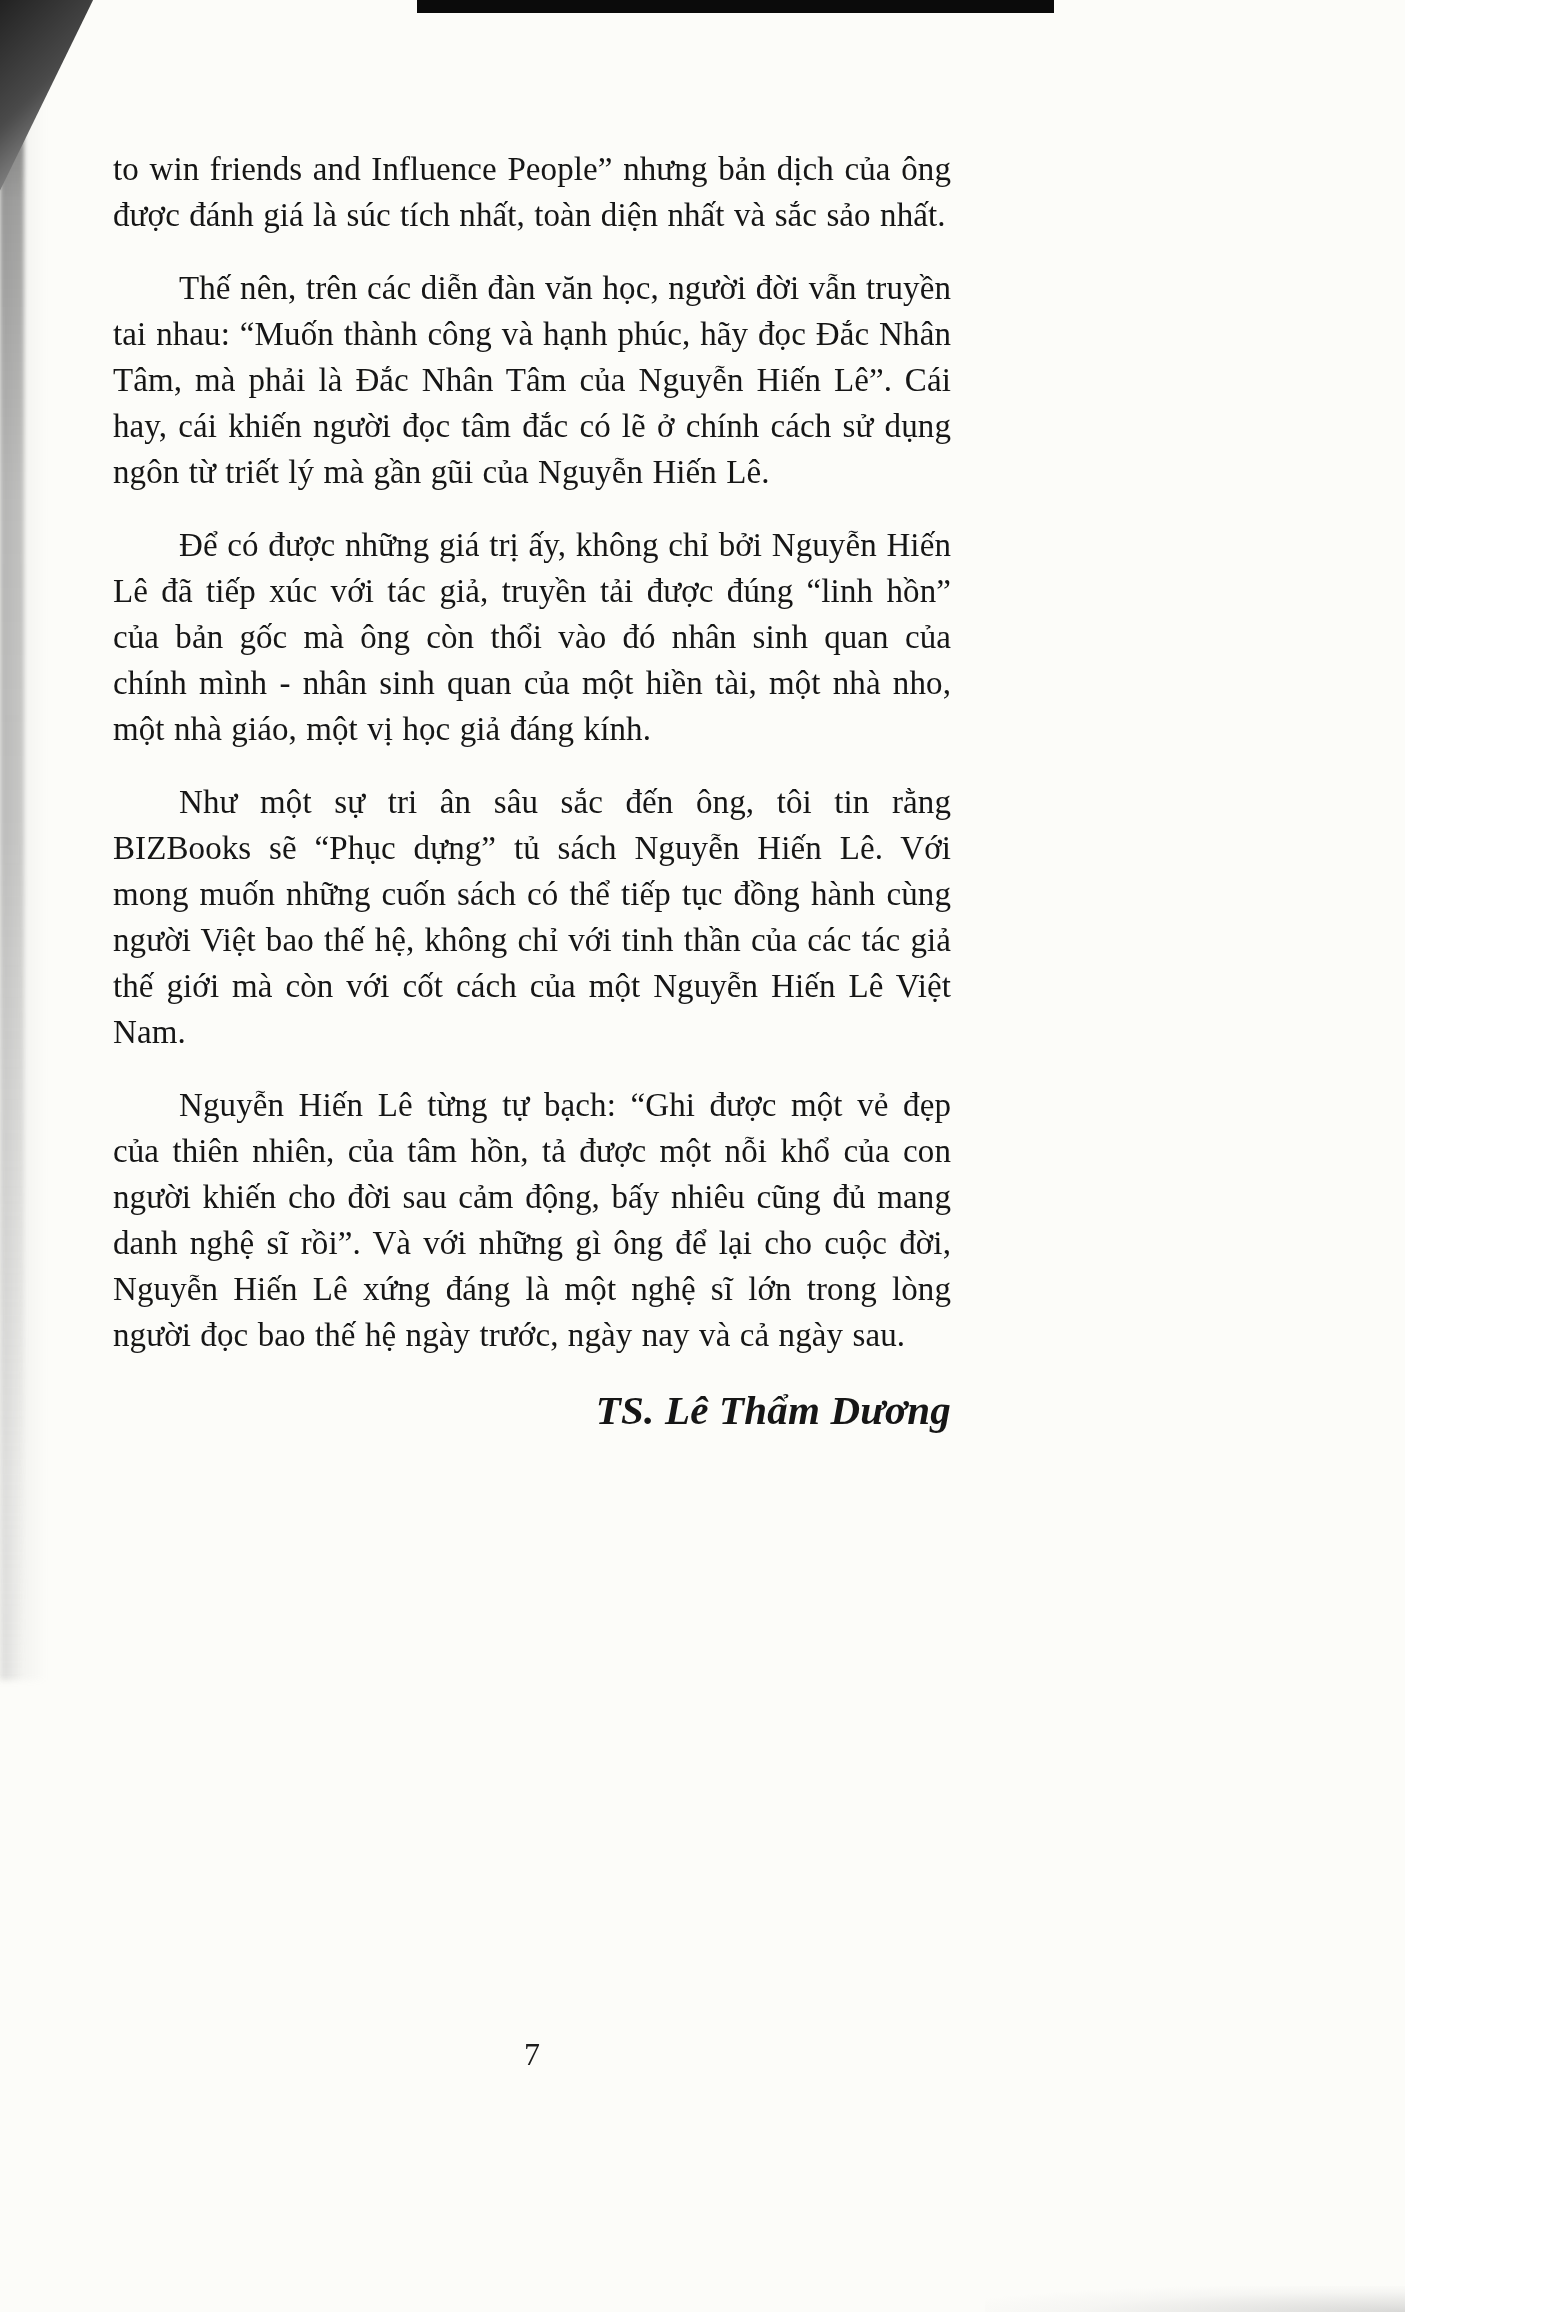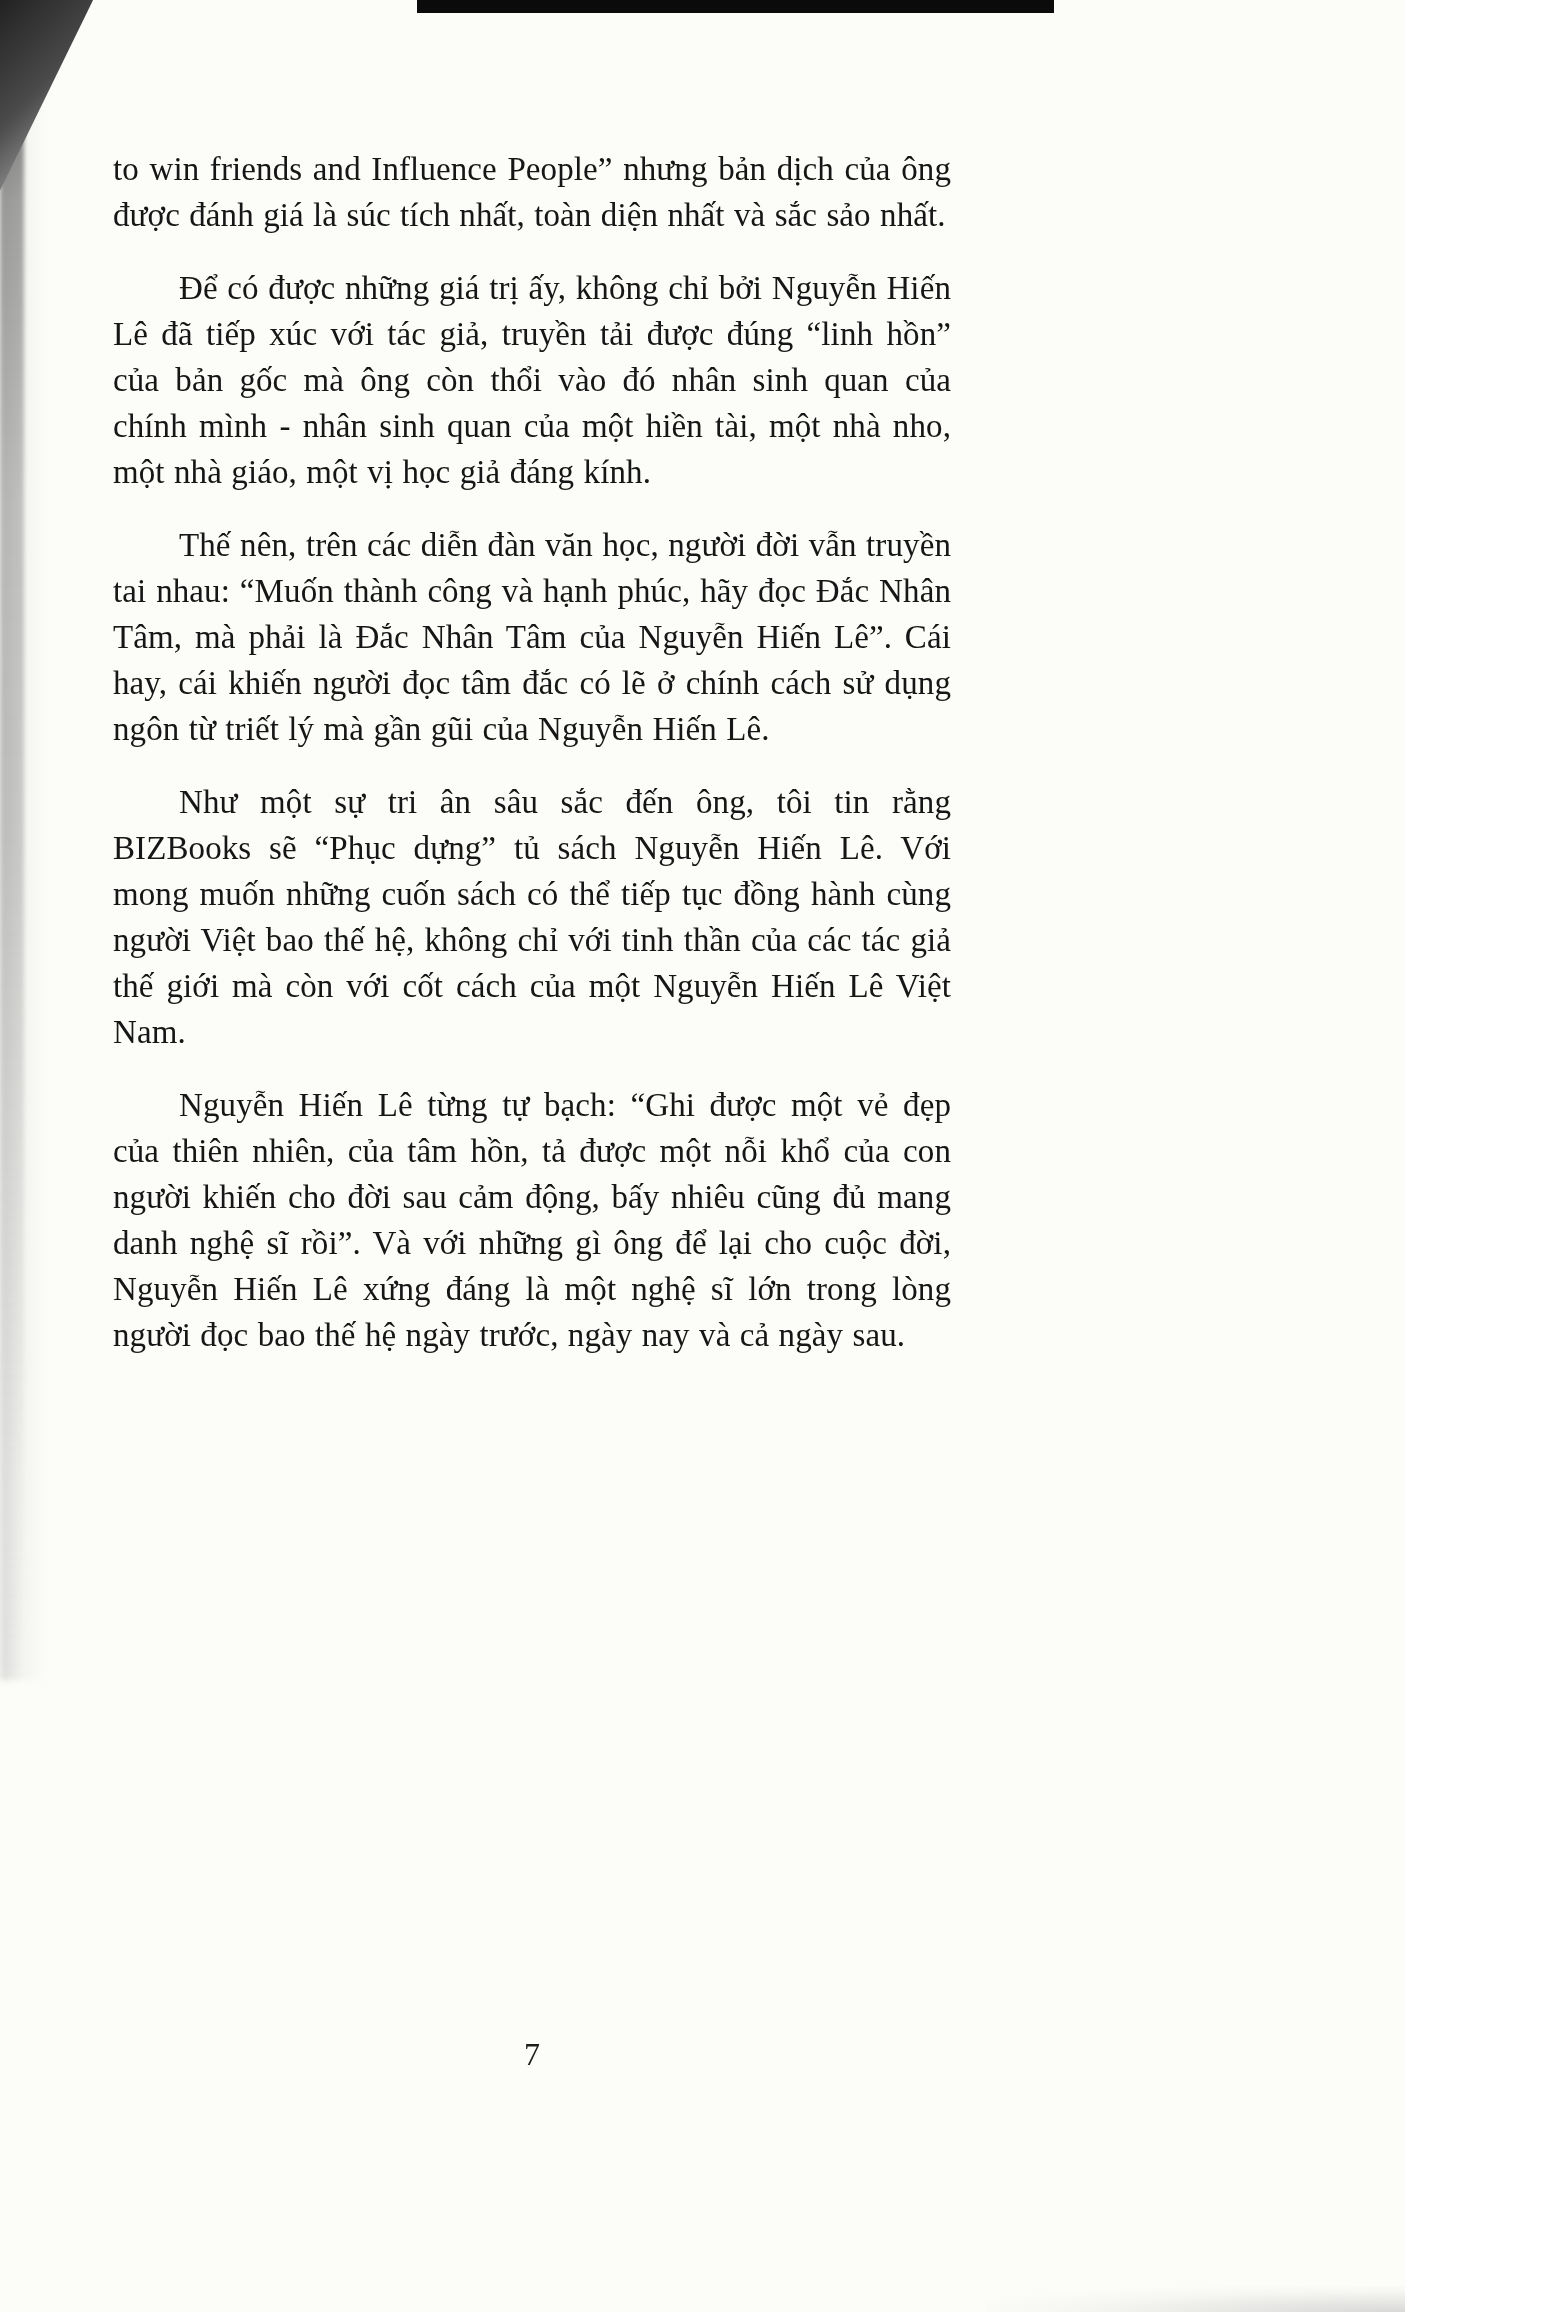--- a/index.html
+++ b/index.html
@@ -114,21 +114,22 @@
 <div class="page">
 
   <div class="top-bar"></div>
   <div class="spine-fade"></div>
   <div class="spine-shadow"></div>
   <div class="corner-shadow"></div>
   <div class="bottom-edge"></div>
 
   <main class="text-block">
     <p class="para first">to win friends and Influence People” nhưng bản dịch của ông được đánh giá là súc tích nhất, toàn diện nhất và sắc sảo nhất.</p>
+    <p class="para">Thế nên, trên các diễn đàn văn học, người đời vẫn truyền tai nhau: “Muốn thành công và hạnh phúc, hãy đọc Đắc Nhân Tâm, mà phải là Đắc Nhân Tâm của Nguyễn Hiến Lê”. Cái hay, cái khiến người đọc tâm đắc có lẽ ở chính cách sử dụng ngôn từ triết lý mà gần gũi của Nguyễn Hiến Lê.</p>
     <p class="para">Để có được những giá trị ấy, không chỉ bởi Nguyễn Hiến Lê đã tiếp xúc với tác giả, truyền tải được đúng “linh hồn” của bản gốc mà ông còn thổi vào đó nhân sinh quan của chính mình - nhân sinh quan của một hiền tài, một nhà nho, một nhà giáo, một vị học giả đáng kính.</p>
-    <p class="para">Thế nên, trên các diễn đàn văn học, người đời vẫn truyền tai nhau: “Muốn thành công và hạnh phúc, hãy đọc Đắc Nhân Tâm, mà phải là Đắc Nhân Tâm của Nguyễn Hiến Lê”. Cái hay, cái khiến người đọc tâm đắc có lẽ ở chính cách sử dụng ngôn từ triết lý mà gần gũi của Nguyễn Hiến Lê.</p>
     <p class="para">Như một sự tri ân sâu sắc đến ông, tôi tin rằng BIZBooks sẽ “Phục dựng” tủ sách Nguyễn Hiến Lê. Với mong muốn những cuốn sách có thể tiếp tục đồng hành cùng người Việt bao thế hệ, không chỉ với tinh thần của các tác giả thế giới mà còn với cốt cách của một Nguyễn Hiến Lê Việt Nam.</p>
     <p class="para">Nguyễn Hiến Lê từng tự bạch: “Ghi được một vẻ đẹp của thiên nhiên, của tâm hồn, tả được một nỗi khổ của con người khiến cho đời sau cảm động, bấy nhiêu cũng đủ mang danh nghệ sĩ rồi”. Và với những gì ông để lại cho cuộc đời, Nguyễn Hiến Lê xứng đáng là một nghệ sĩ lớn trong lòng người đọc bao thế hệ ngày trước, ngày nay và cả ngày sau.</p>
+    <p class="signature">TS. Lê Thẩm Dương</p>
   </main>
 
   <div class="page-number">7</div>
 
 </div>
 
 </body></html>

